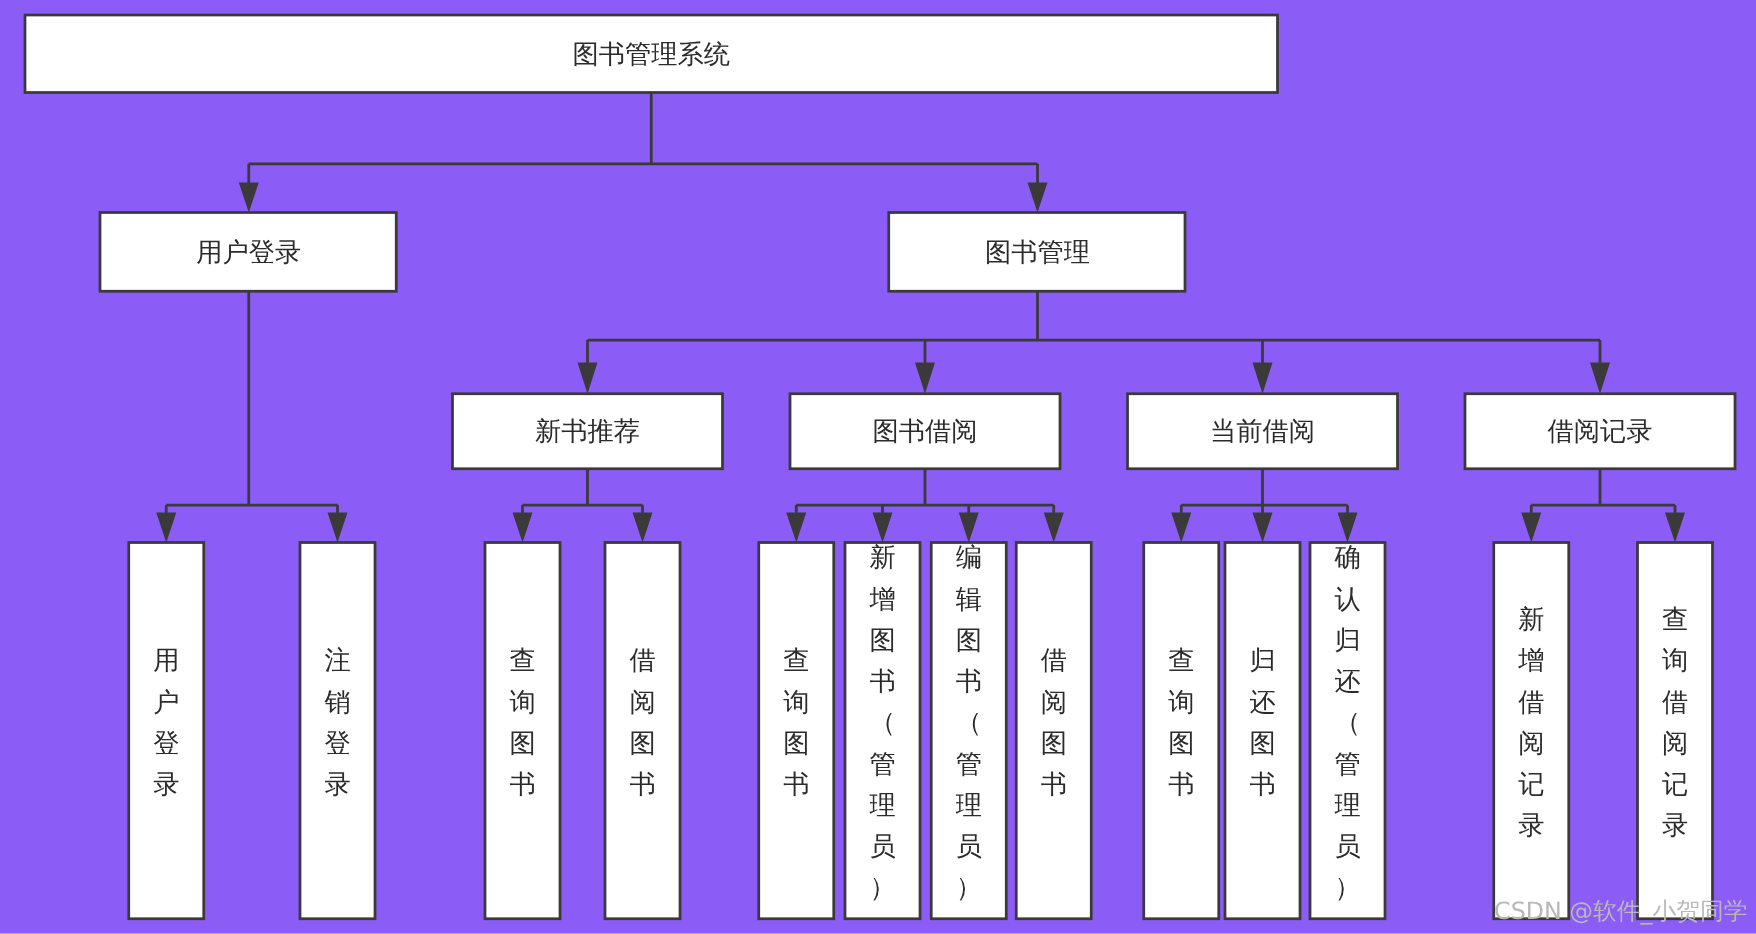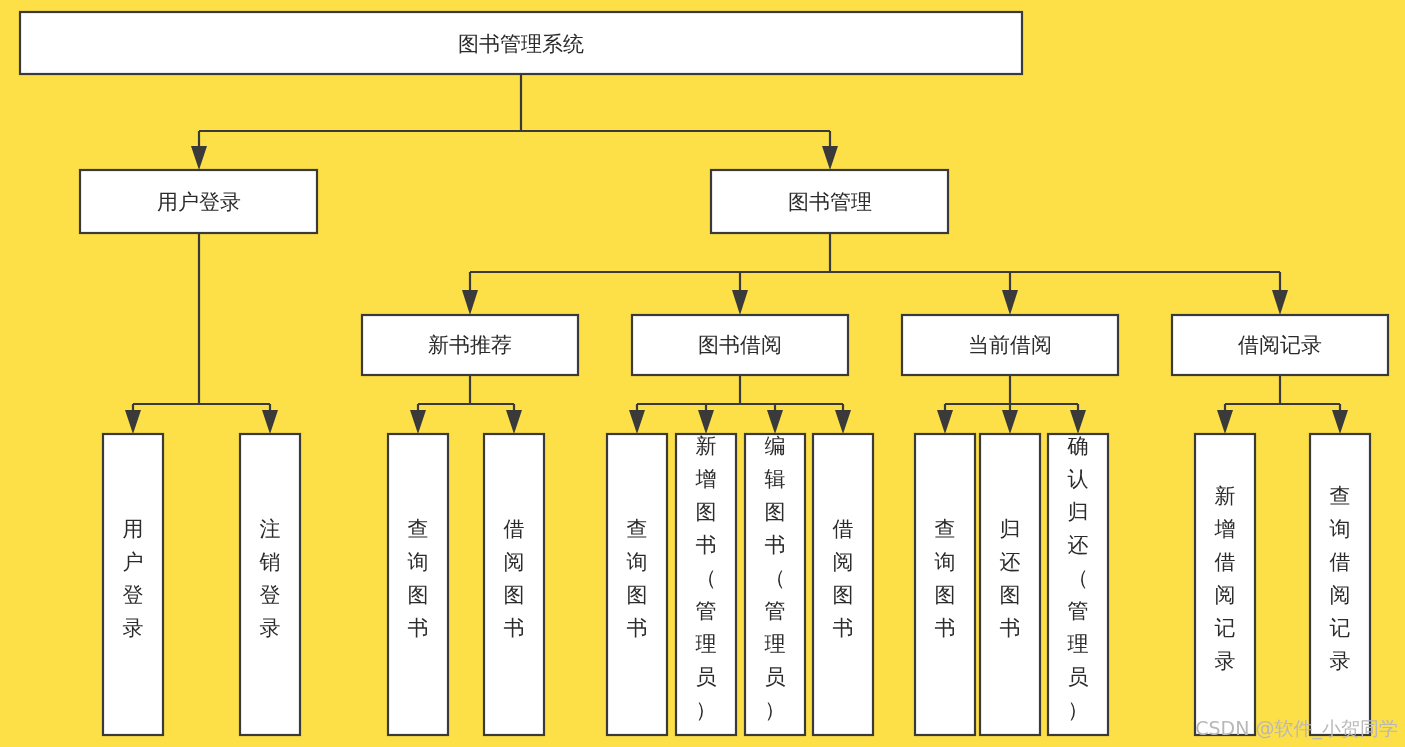--- a/index.html
+++ b/index.html
@@ -8,21 +8,21 @@
     padding: 0;
     background: #ffffff;
   }
   body {
     font-family: "DejaVu Sans", "Liberation Sans", sans-serif;
   }
   #diagram-root {
     position: relative;
     width: 1405px;
     height: 747px;
-    background: #fde047;
+    background: #8b5cf6;
     overflow: hidden;
   }
   svg#flowchart {
     position: absolute;
     left: 0;
     top: 0;
     width: 1405px;
     height: 747px;
     display: block;
   }

